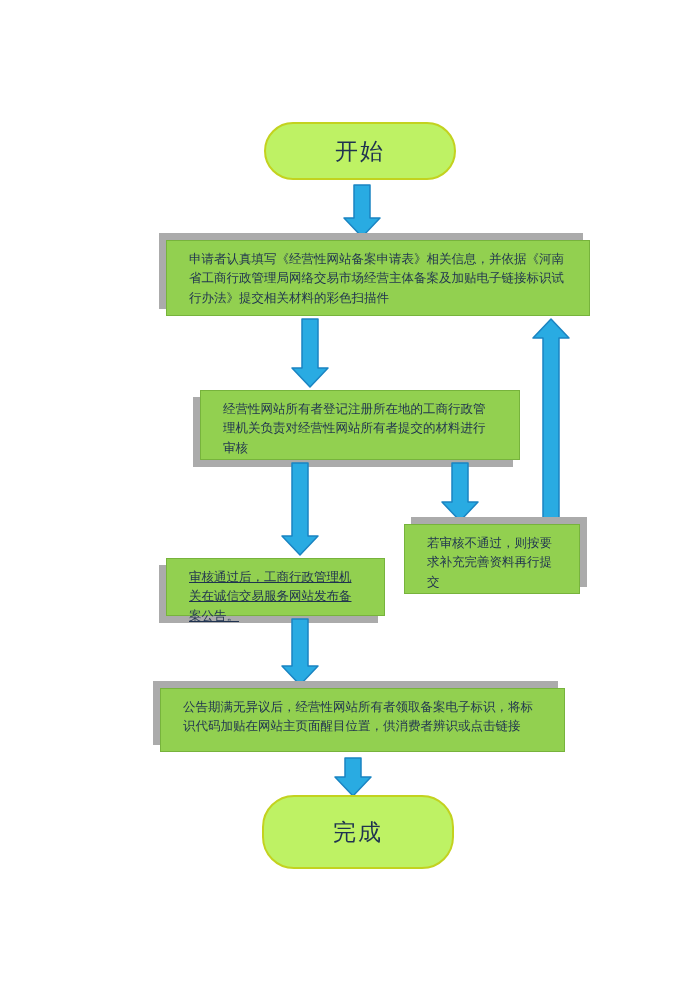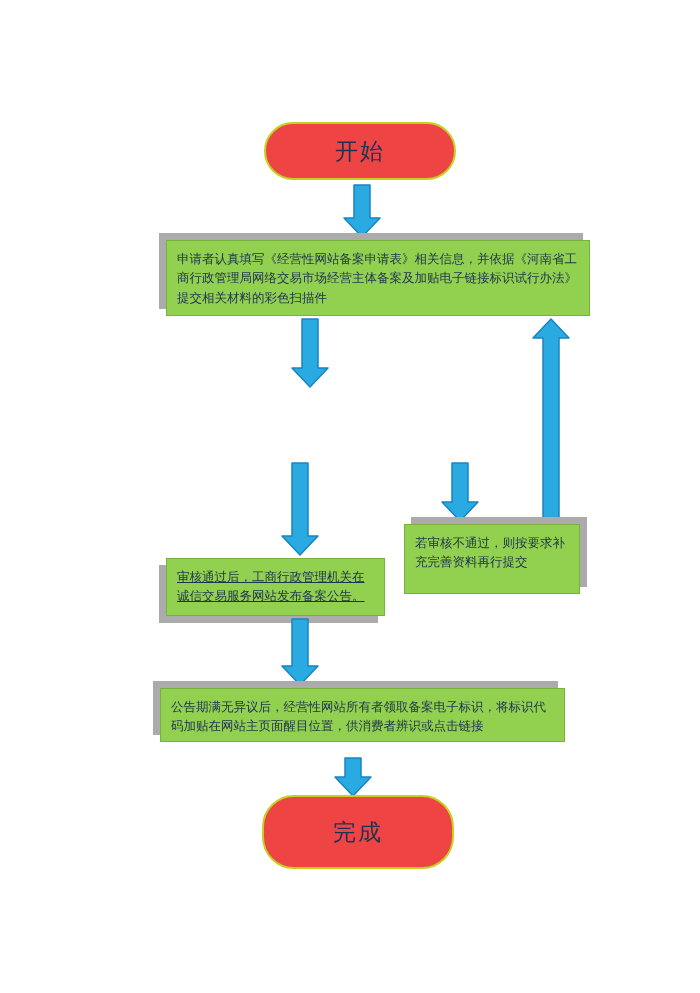--- a/index.html
+++ b/index.html
@@ -6,31 +6,31 @@
   body{font-family:"DejaVu Sans","Liberation Sans",sans-serif;}
   .canvas{position:relative;width:700px;height:993px;background:#ffffff;overflow:hidden;}
 
   .node{
     position:absolute;
     background:#92d050;
     border:1px solid #77b33c;
     color:#1f3250;
     font-size:12.5px;
     line-height:1.55;
-    padding:8px 10px;
+    padding:8px 22px;
     box-sizing:border-box;
     text-align:left;
   }
   .sh-ul{box-shadow:-7px -7px 0 #ababab;}
   .sh-dl{box-shadow:-7px 7px 0 #ababab;}
   .sh-ur{box-shadow:7px -7px 0 #ababab;}
 
   .terminal{
     position:absolute;
-    background:#ef4444;
+    background:#bef264;
     border:2px solid #c3d21f;
     border-radius:32px;
     color:#1f3250;
     font-size:23px;
     letter-spacing:2px;
     display:flex;
     align-items:center;
     justify-content:center;
     box-sizing:border-box;
   }
@@ -38,21 +38,21 @@
   .arrow{position:absolute;}
   .arrow svg{display:block;}
   .arrow polygon{fill:#29abe2;stroke:#1a84c2;stroke-width:1.5;stroke-linejoin:round;}
 
   
   #start    {left:264px;top:122px;width:192px;height:58px;}
   #step1    {left:166px;top:240px;width:424px;height:76px;}
   #step2    {left:200px;top:390px;width:320px;height:70px;}
   #step3    {left:166px;top:558px;width:219px;height:58px;text-decoration:underline;}
   #step4    {left:404px;top:524px;width:176px;height:70px;}
-  #step5    {left:160px;top:688px;width:405px;height:54px;}
+  #step5    {left:160px;top:688px;width:405px;height:64px;}
   #finish   {left:262px;top:795px;width:192px;height:74px;}
 
   #arrowA{left:343px;top:184px;}
   #arrowB{left:291px;top:318px;}
   #arrowC{left:281px;top:462px;}
   #arrowD{left:441px;top:462px;}
   #arrowE{left:532px;top:318px;}
   #arrowF{left:281px;top:618px;}
   #arrowG{left:334px;top:757px;}
 </style>
@@ -74,20 +74,23 @@
   <div id="step1" class="node sh-ul">
     <span>申请者认真填写《经营性网站备案申请表》相关信息，并依据《河南省工商行政管理局网络交易市场经营主体备案及加贴电子链接标识试行办法》提交相关材料的彩色扫描件</span>
   </div>
 
   <div id="arrowB" class="arrow">
     <svg width="38" height="70" viewBox="0 0 38 70">
       <polygon points="11,1 27,1 27,50 37,50 19,69 1,50 11,50"></polygon>
     </svg>
   </div>
 
+  <div id="step2" class="node sh-dl">
+    <span>经营性网站所有者登记注册所在地的工商行政管理机关负责对经营性网站所有者提交的材料进行审核</span>
+  </div>
 
   <div id="arrowC" class="arrow">
     <svg width="38" height="94" viewBox="0 0 38 94">
       <polygon points="11,1 27,1 27,74 37,74 19,93 1,74 11,74"></polygon>
     </svg>
   </div>
 
   <div id="arrowD" class="arrow">
     <svg width="38" height="60" viewBox="0 0 38 60">
       <polygon points="11,1 27,1 27,40 37,40 19,59 1,40 11,40"></polygon>

